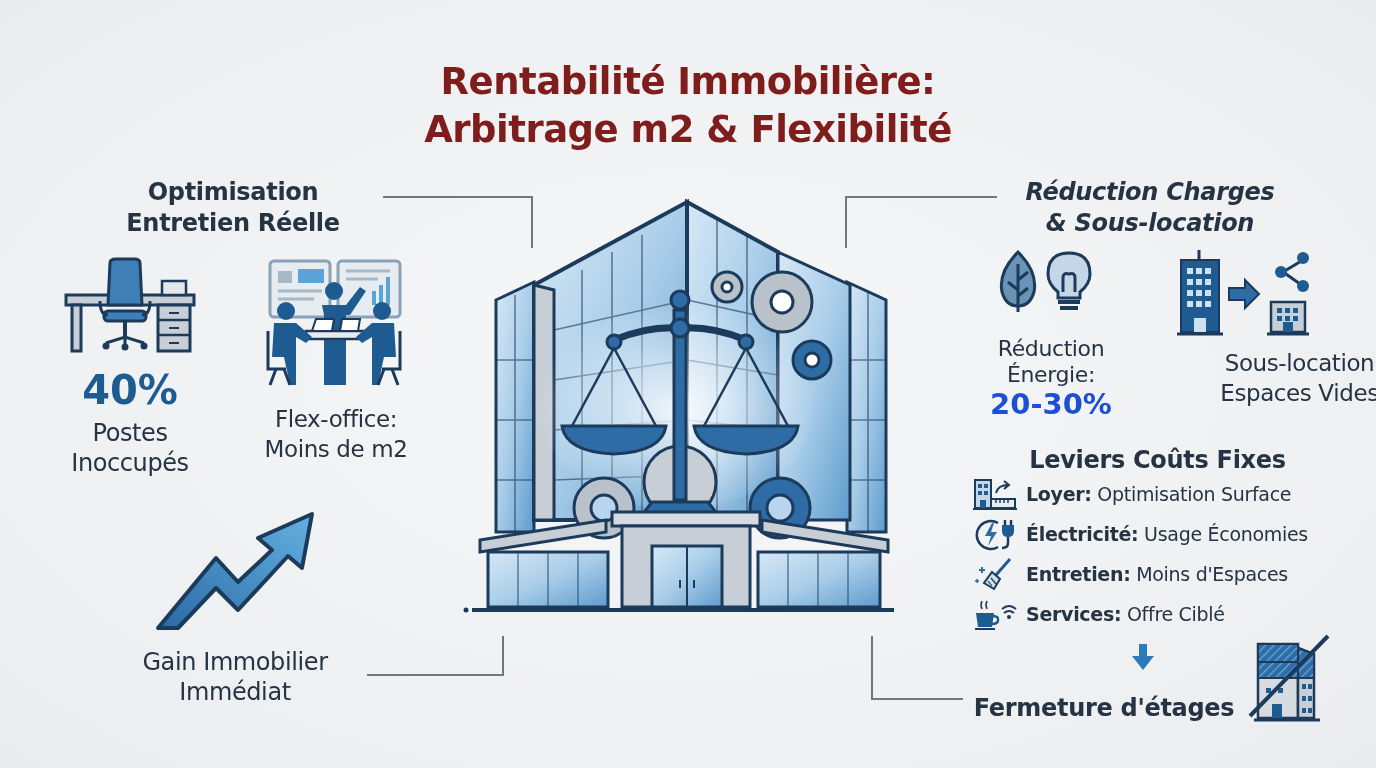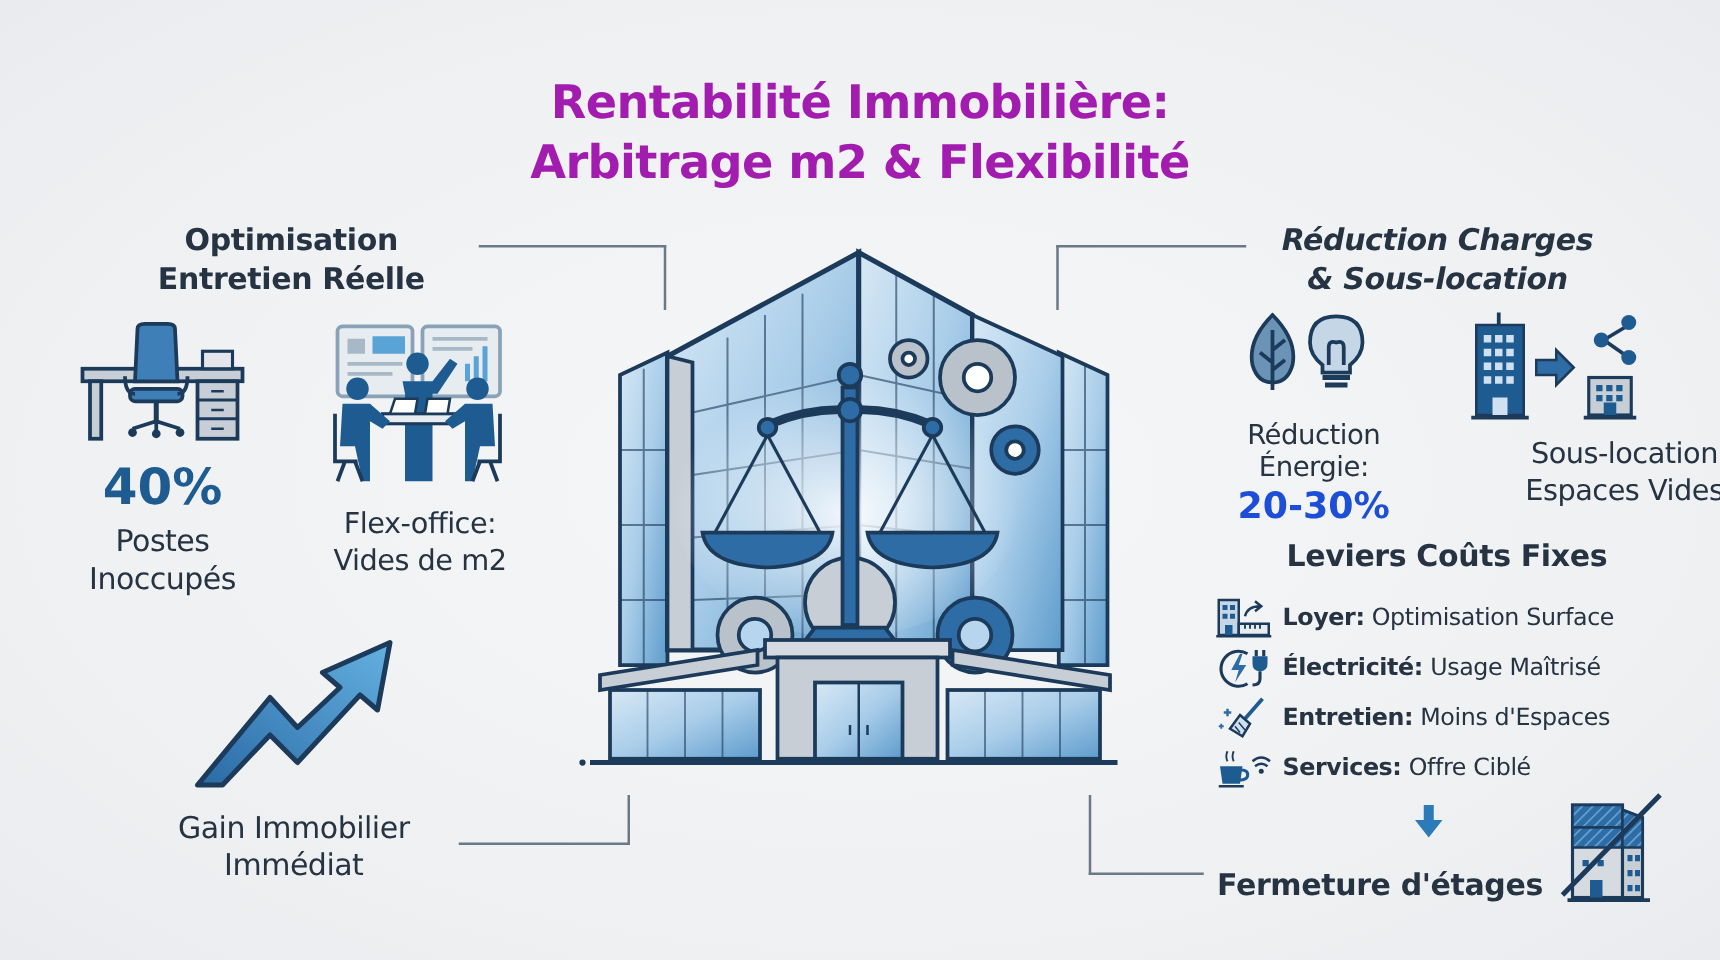--- a/index.html
+++ b/index.html
@@ -5,21 +5,21 @@
   html, body { margin: 0; padding: 0; }
   body {
     width: 1376px; height: 768px; overflow: hidden; position: relative;
     background: radial-gradient(ellipse at 50% 50%, #f6f7f8 0%, #eef0f2 70%, #e9ebee 100%);
     font-family: "DejaVu Sans", sans-serif;
     color: #1c2b3a;
   }
   .abs { position: absolute; }
   .title {
     left: 0; width: 1376px; text-align: center; top: 58px;
-    font-weight: bold; font-size: 37px; line-height: 48px; color: #a21caf;
+    font-weight: bold; font-size: 37px; line-height: 48px; color: #7f1d1d;
     letter-spacing: -0.5px;
   }
   .section-title {
     font-weight: bold; font-size: 24px; line-height: 31px; text-align: center;
     color: #253342; letter-spacing: -0.3px; margin-top: 10px;
   }
   .label {
     font-size: 23px; line-height: 30px; text-align: center; color: #253342;
     letter-spacing: -0.4px;
   }
@@ -107,21 +107,21 @@
     <circle cx="24" cy="54" r="9" fill="#1e5b90"></circle>
     <path d="M12 66 L34 66 L50 80 L44 86 L34 80 L34 128 L28 128 L22 100 L10 100 Z" fill="#1e5b90"></path>
     <circle cx="120" cy="54" r="9" fill="#1e5b90"></circle>
     <path d="M132 66 L110 66 L94 80 L100 86 L110 80 L110 128 L116 128 L122 100 L134 100 Z" fill="#1e5b90"></path>
     <path d="M6 74 L6 112 L24 112 M138 74 L138 112 L120 112" fill="none" stroke="#1c3a5a" stroke-width="3"></path>
     <path d="M14 112 L8 128 M22 112 L28 128 M130 112 L136 128 M122 112 L116 128" stroke="#1c3a5a" stroke-width="3"></path>
   </svg>
 </div>
 <div class="abs label" style="left:236px; top:404px; width:200px;">
   <div>Flex-office:</div>
-  <div>Vides de m2</div>
+  <div>Moins de m2</div>
 </div>
 
 <div class="abs" style="left:150px; top:510px;">
   <svg width="170" height="125" viewBox="0 0 170 125">
     <defs>
       <linearGradient id="arrowG" x1="0" y1="1" x2="1" y2="0">
         <stop offset="0" stop-color="#2a6aa6"></stop>
         <stop offset="1" stop-color="#64b0e0"></stop>
       </linearGradient>
     </defs>
@@ -298,21 +298,21 @@
     <circle cx="106" cy="24" r="6" fill="#1e5b90"></circle>
       <circle cx="128" cy="10" r="6" fill="#1e5b90"></circle>
       <circle cx="128" cy="38" r="6" fill="#1e5b90"></circle>
   </svg>
 </div>
 <div class="abs label" style="left:1202px; top:348px; width:195px;">
   <div>Sous-location</div>
   <div>Espaces Vides</div>
 </div>
 
-<div class="abs section-title" style="left:990px; top:420px; width:335px; font-size:24px;">Leviers Coûts Fixes</div>
+<div class="abs section-title" style="left:990px; top:435px; width:335px; font-size:24px;">Leviers Coûts Fixes</div>
 
 <div class="abs" style="left:972px; top:474px; width:380px;">
   <div class="lever-row">
     <span class="lever-icon">
       <svg width="46" height="34" viewBox="0 0 46 34">
         <rect x="3" y="3" width="16" height="28" fill="#c5d7e6" stroke="#1c3a5a" stroke-width="2"></rect>
         <g fill="#1e5b90">
             <rect x="6" y="7" width="4" height="4"></rect>
             <rect x="12" y="7" width="4" height="4"></rect>
             <rect x="6" y="14" width="4" height="4"></rect>
@@ -331,21 +331,21 @@
     <span class="lever-icon">
       <svg width="46" height="34" viewBox="0 0 46 34">
         <path d="M26 6 A14 14 0 1 0 26 30" fill="none" stroke="#1c3a5a" stroke-width="2.5"></path>
         <path d="M20 6 L13 19 L19 19 L16 29 L25 15 L19 15 L22 6 Z" fill="#2d6ca5"></path>
         <path d="M30 8 L42 8 L42 14 Q42 20 36 20 Q30 20 30 14 Z" fill="#1e5b90"></path>
         <line x1="33" y1="3" x2="33" y2="8" stroke="#1c3a5a" stroke-width="2.5"></line>
           <line x1="39" y1="3" x2="39" y2="8" stroke="#1c3a5a" stroke-width="2.5"></line>
         <path d="M36 20 L36 26 Q36 31 30 31" fill="none" stroke="#1c3a5a" stroke-width="2.5"></path>
       </svg>
     </span>
-    <span><b>Électricité:</b> <span>Usage Maîtrisé</span></span>
+    <span><b>Électricité:</b> <span>Usage Économies</span></span>
   </div>
   <div class="lever-row">
     <span class="lever-icon">
       <svg width="46" height="34" viewBox="0 0 46 34">
         <line x1="38" y1="2" x2="24" y2="18" stroke="#1e5b90" stroke-width="3"></line>
         <path d="M20 15 L28 22 L22 32 L12 26 Z" fill="#cfe1f0" stroke="#1c3a5a" stroke-width="2"></path>
         <path d="M16 24 L20 29 M19 21 L24 27" stroke="#1c3a5a" stroke-width="1.2"></path>
         <path d="M10 10 L10 16 M7 13 L13 13" stroke="#2d6ca5" stroke-width="2"></path>
         <path d="M5 22 L5 26 M3 24 L7 24" stroke="#2d6ca5" stroke-width="1.5"></path>
       </svg>

